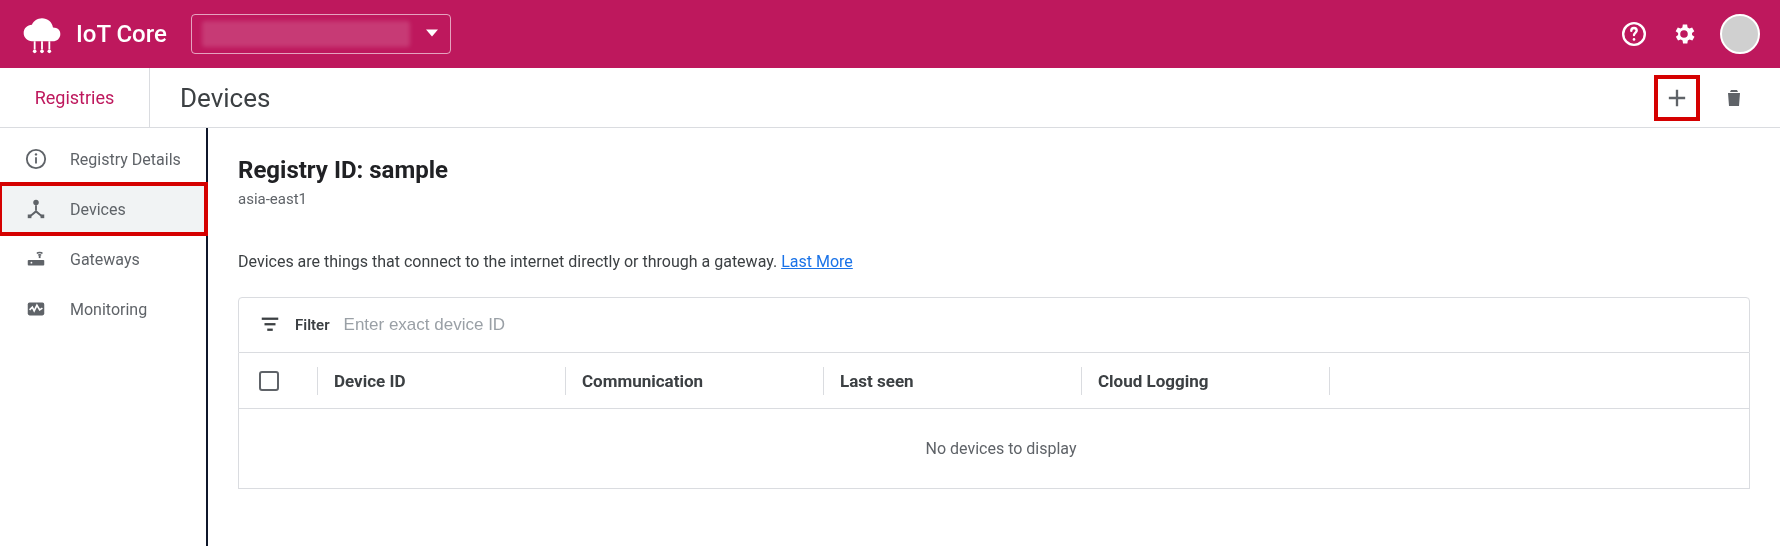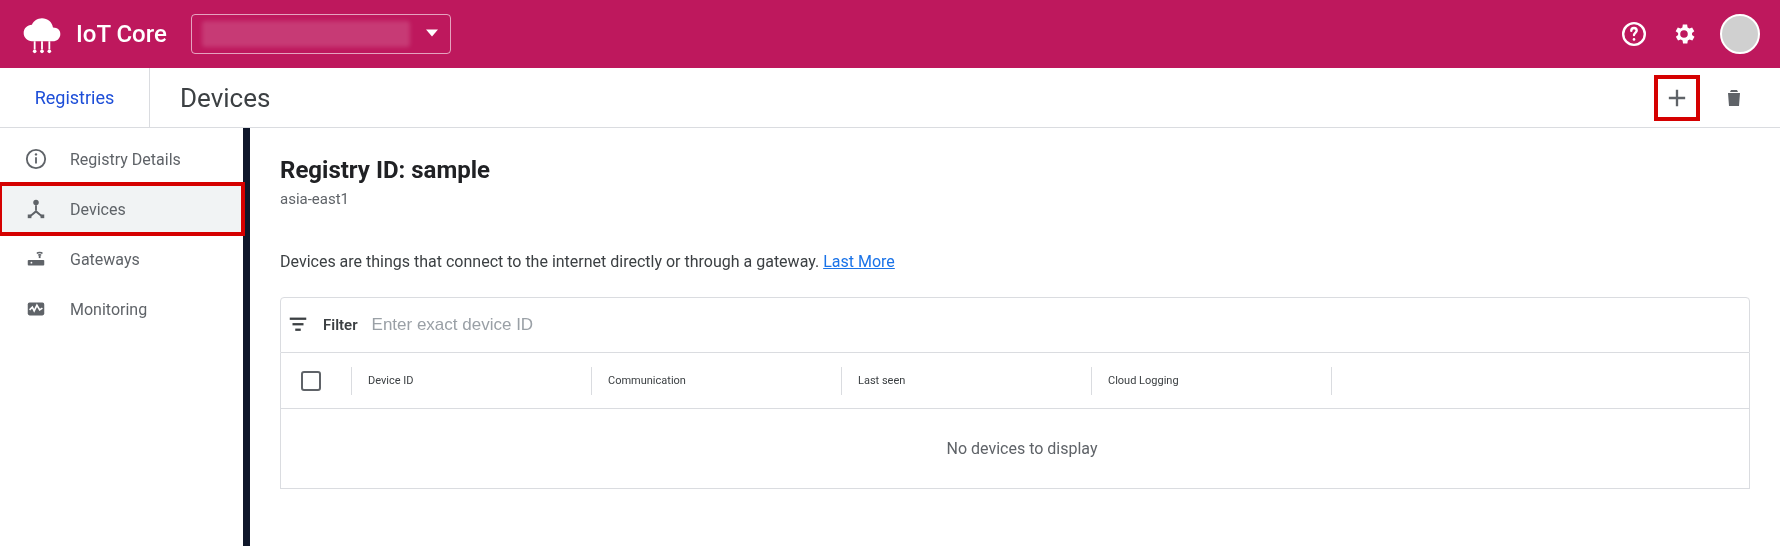--- a/index.html
+++ b/index.html
@@ -80,21 +80,21 @@
   }
   .subheader-left {
     width: 150px;
     display: flex;
     align-items: center;
     justify-content: center;
     height: 100%;
     border-right: 1px solid #dadce0;
   }
   .subheader-left a {
-    color: #1d4ed8;
+    color: #be185d;
     font-size: 18px;
     text-decoration: none;
   }
   .subheader-title {
     padding-left: 30px;
     font-size: 26px;
     color: #3c4043;
     font-weight: 400;
   }
   .subheader-actions {
@@ -118,22 +118,22 @@
     color: #5f6368;
     cursor: pointer;
   }
 
   
   .content-row {
     display: flex;
     min-height: 418px;
   }
   .sidebar {
-    width: 250px;
-    border-right: 7px solid #0f172a;
+    width: 208px;
+    border-right: 2px solid #0f172a;
     padding-top: 6px;
   }
   .side-item {
     height: 50px;
     display: flex;
     align-items: center;
     gap: 22px;
     padding-left: 24px;
     color: #5f6368;
     font-size: 16px;
@@ -177,21 +177,21 @@
     color: #1a73e8;
     text-decoration: underline;
   }
 
   .filter-box {
     border: 1px solid #dadce0;
     border-radius: 4px 4px 0 0;
     height: 56px;
     display: flex;
     align-items: center;
-    padding: 0 6px;
+    padding: 0 20px;
     gap: 14px;
   }
   .filter-label {
     font-weight: 600;
     color: #3c4043;
     font-size: 15px;
   }
   .filter-input {
     border: none;
     outline: none;
@@ -202,24 +202,24 @@
   }
   .filter-input::placeholder { color: #9aa0a6; }
 
   .table-head {
     border: 1px solid #dadce0;
     border-top: none;
     height: 56px;
     display: flex;
     align-items: center;
     padding: 0 20px;
-    gap: 0;
-    font-weight: 400;
-    color: #3c4043;
-    font-size: 11px;
+    gap: 8px;
+    font-weight: 700;
+    color: #3c4043;
+    font-size: 17px;
   }
   .col-check { width: 50px; display:flex; align-items:center;}
   .col {
     border-left: 1px solid #dadce0;
     padding-left: 16px;
     height: 28px;
     display: flex; align-items: center;
   }
   .col-device { width: 240px; }
   .col-comm   { width: 250px; }

